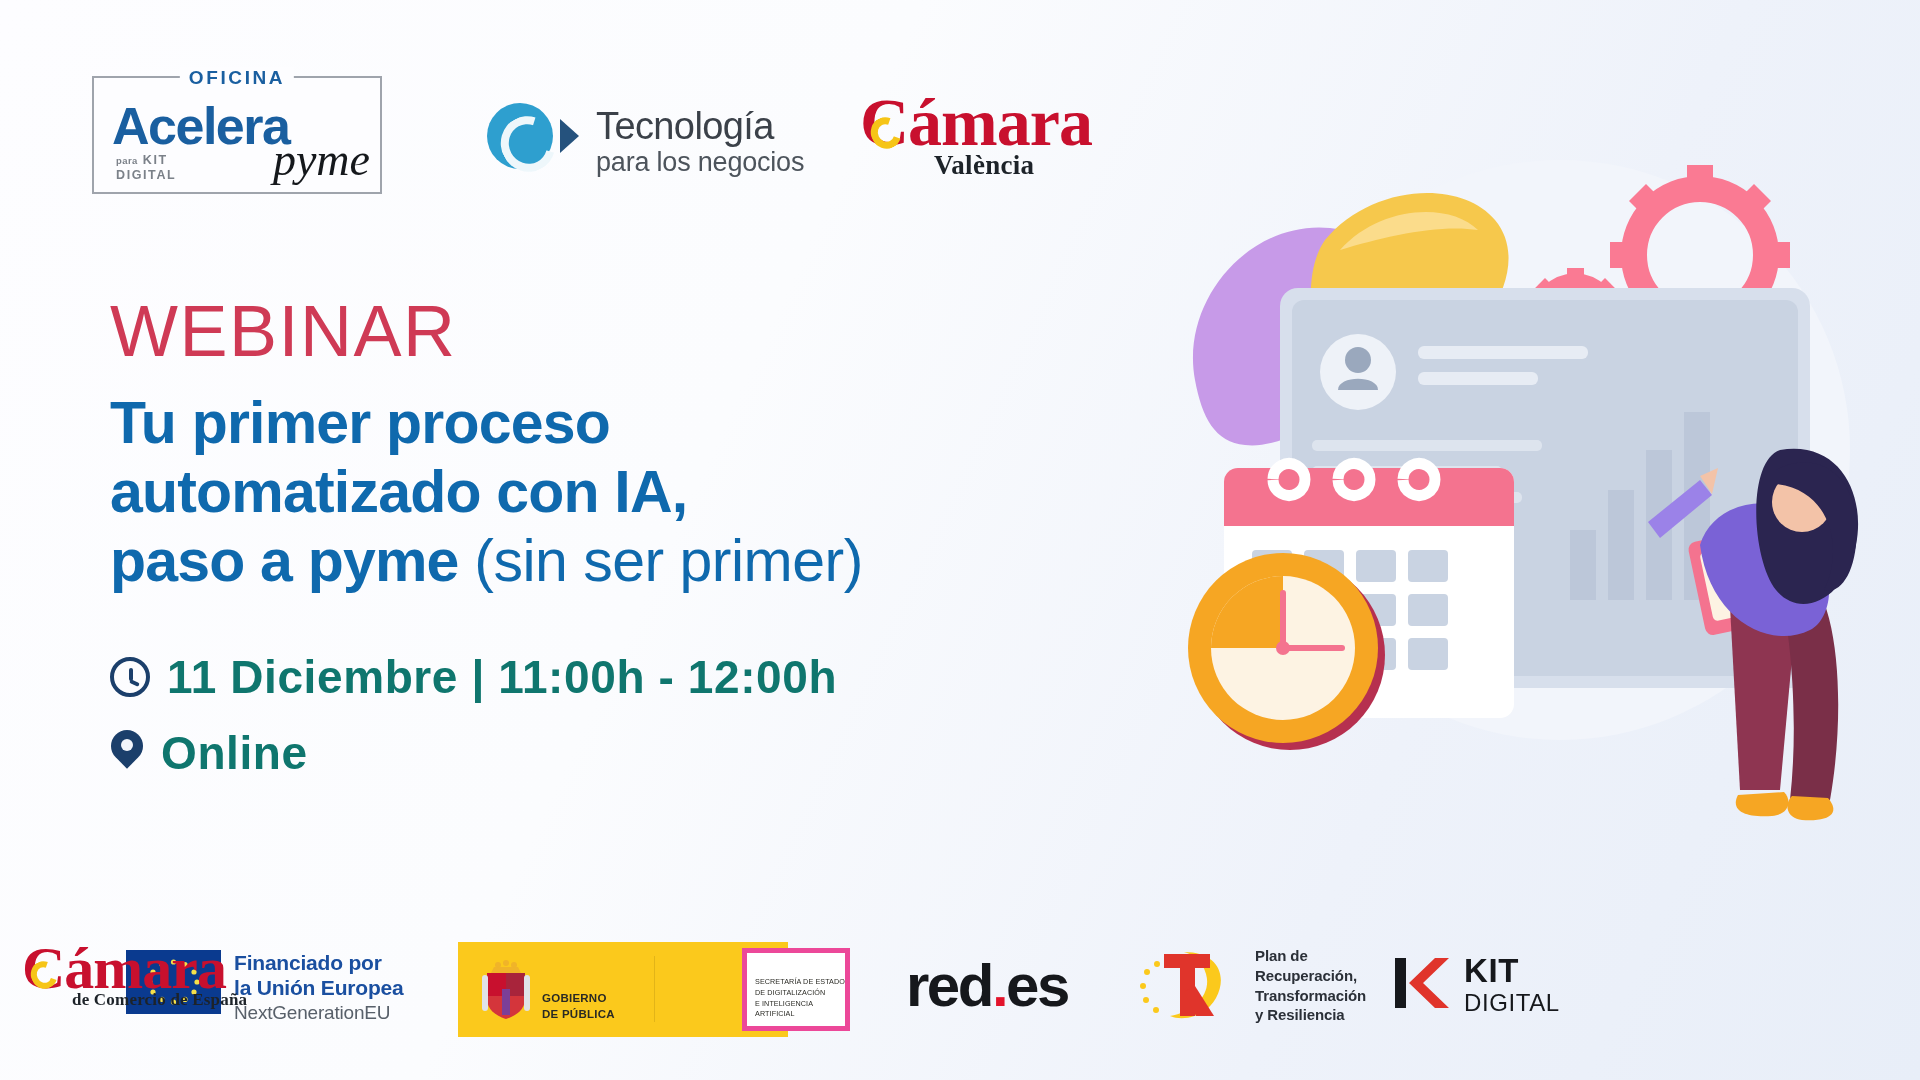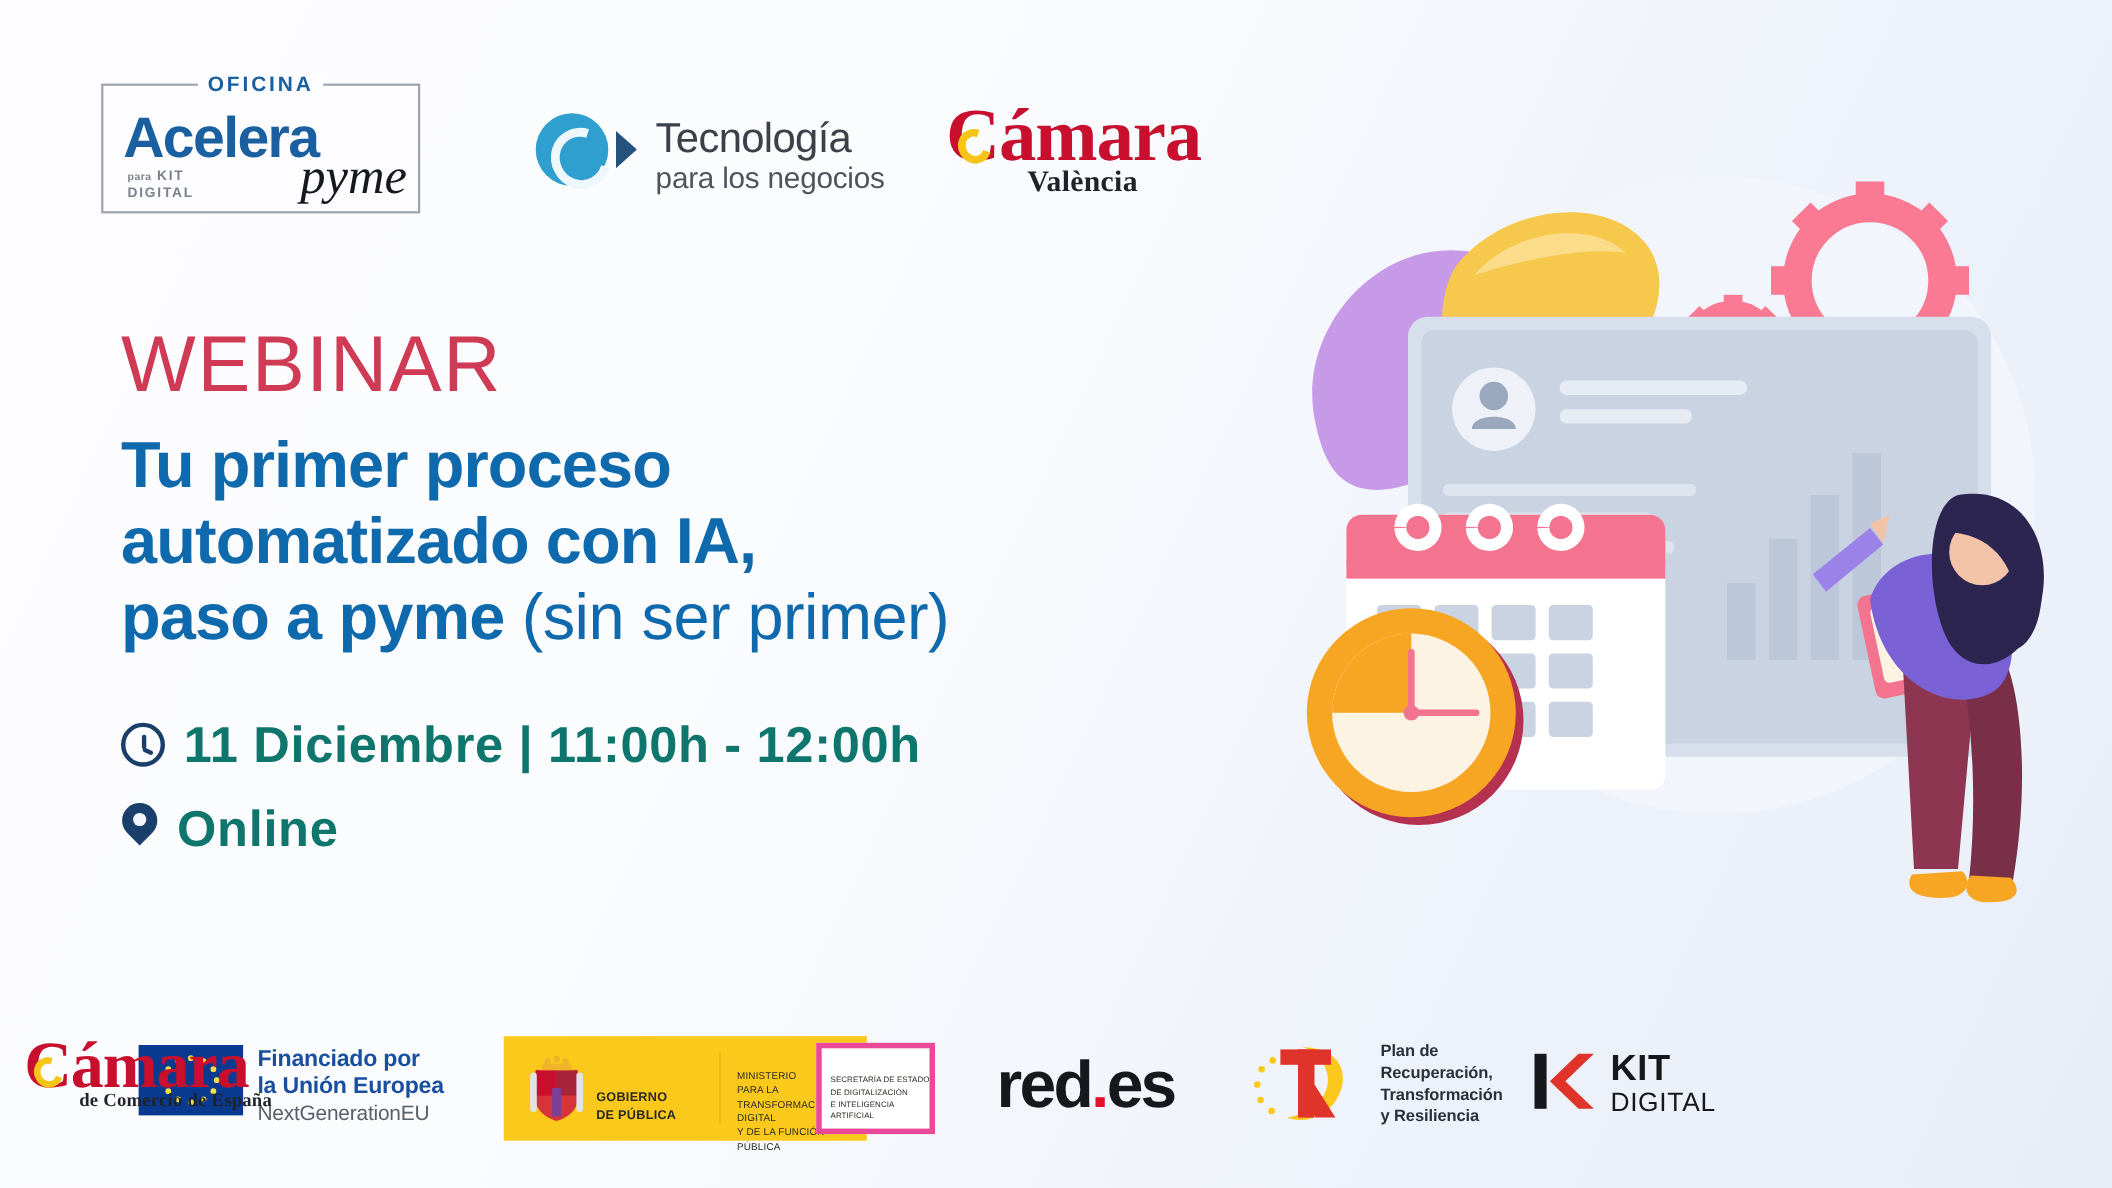--- a/index.html
+++ b/index.html
@@ -344,25 +344,20 @@
           <rect x="2" y="16" width="6" height="36" rx="3" fill="#e0e3e8"></rect>
           <rect x="44" y="16" width="6" height="36" rx="3" fill="#e0e3e8"></rect>
           <rect x="22" y="30" width="8" height="26" fill="#7b3f98"></rect>
         </svg>
       </div>
       <div class="g1">
         <div>GOBIERNO</div>
         <div>DE PÚBLICA</div>
       </div>
       <div class="divider"></div>
-      <div class="g2">
-        <div>MINISTERIO</div>
-        <div>PARA LA TRANSFORMACIÓN DIGITAL</div>
-        <div>Y DE LA FUNCIÓN PÚBLICA</div>
-      </div>
     </div>
     <div class="white">
       <div class="g3">
         <div>SECRETARÍA DE ESTADO</div>
         <div>DE DIGITALIZACIÓN</div>
         <div>E INTELIGENCIA ARTIFICIAL</div>
       </div>
     </div>
   </div>
 

